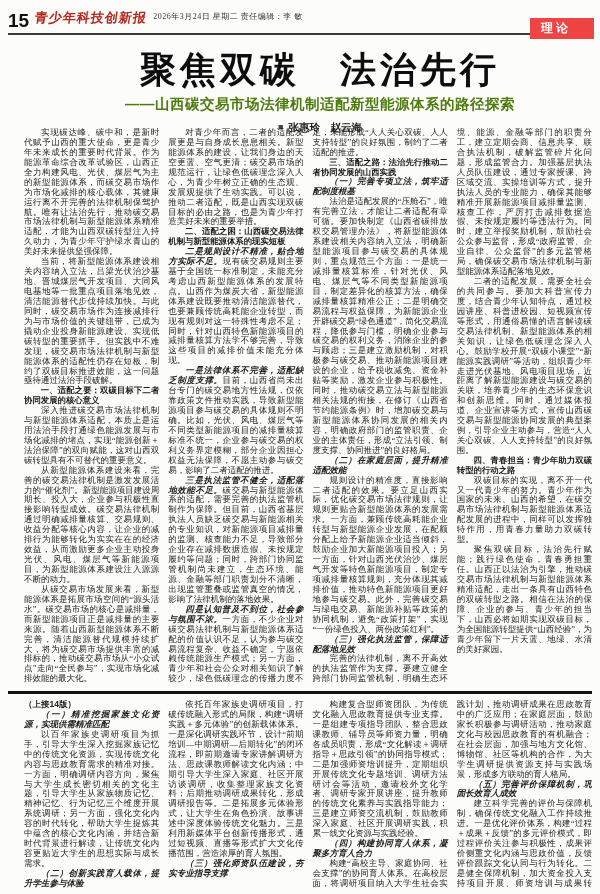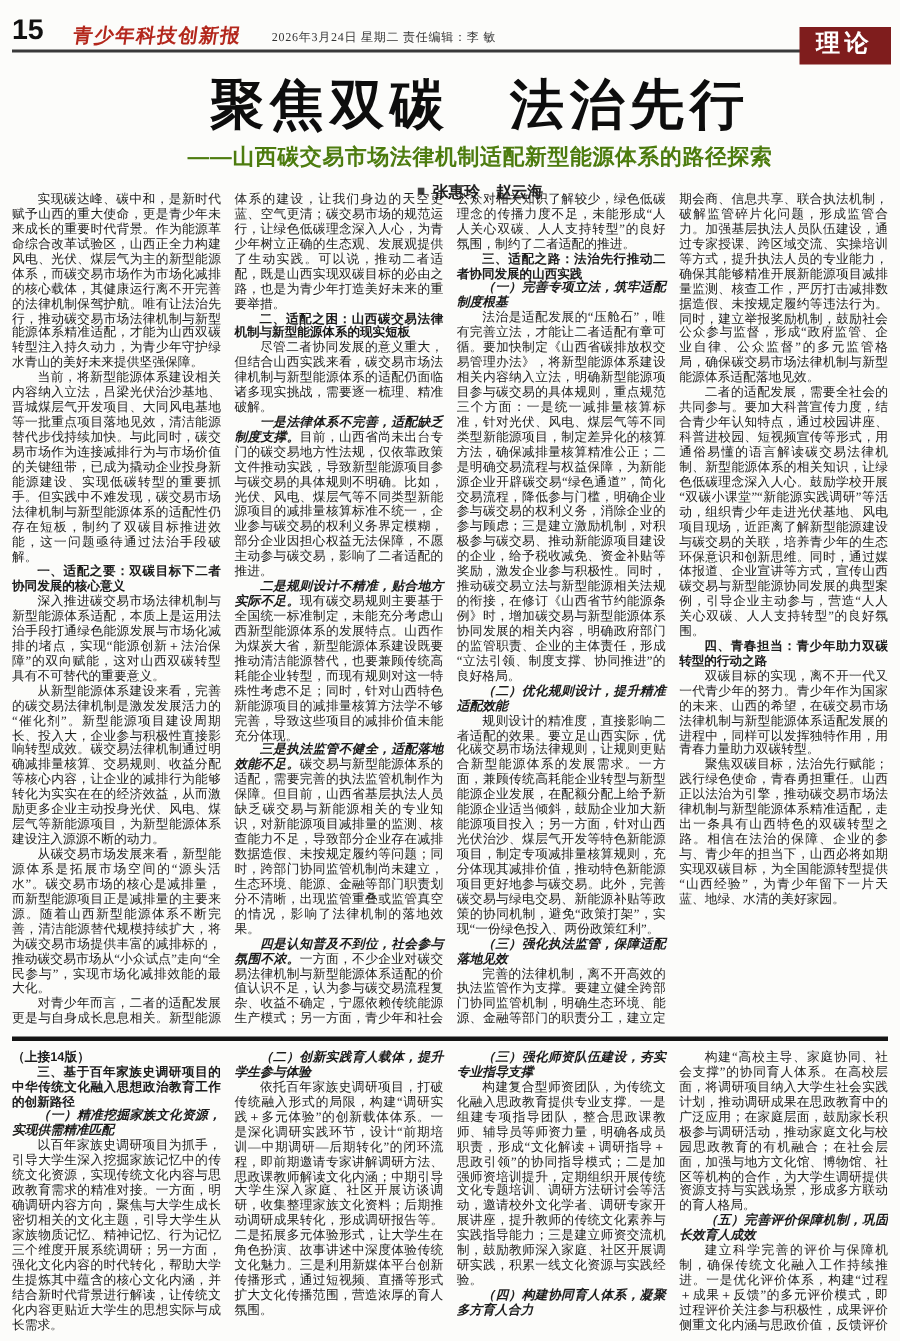--- a/index.html
+++ b/index.html
@@ -6,59 +6,59 @@
   body{
     width:600px;height:894px;overflow:hidden;
     background:#fbfbf8;color:#1b1b1b;
     font-family:"Liberation Serif","DejaVu Serif",serif;
   }
   .page{position:relative;width:600px;height:894px;background:#fcfcfa;}
 
   
   .header-row{
     position:absolute;top:11px;left:8px;right:70px;
-    display:flex;align-items:flex-end;gap:20px;white-space:nowrap;
+    display:flex;align-items:flex-start;gap:6px;white-space:nowrap;
   }
   .pagenum{
     font-family:"Liberation Sans","DejaVu Sans",sans-serif;
     font-size:19px;font-weight:bold;color:#111;line-height:1;
   }
   .masthead{
     font-size:13px;font-weight:bold;color:#b3271c;
     transform:skewX(-8deg);letter-spacing:1px;line-height:1;
   }
   .dateline{font-size:8px;color:#333;letter-spacing:.5px;}
   .header-rule{
     position:absolute;top:33px;left:8px;right:6px;
     border-top:2px solid #3a3a3a;
   }
   .section-badge{
     position:absolute;top:18px;right:6px;
-    background:#7f1d1d;color:#fff;
+    background:#ef4444;color:#fff;
     font-family:"Liberation Sans","DejaVu Sans",sans-serif;
-    font-size:16px;font-weight:bold;letter-spacing:3px;
-    padding:4px 12px 5px 11px;line-height:1;
+    font-size:12px;font-weight:bold;letter-spacing:3px;
+    padding:4px 23px 5px 11px;line-height:1;
   }
 
   
   .title-block{position:absolute;top:50px;left:0;right:0;text-align:center;margin-left:40px;}
   .main-title{
     margin:0;font-size:36px;font-weight:900;letter-spacing:4px;color:#0d0d0d;
     font-family:"Liberation Sans","DejaVu Sans",sans-serif;line-height:1.1;
   }
   .sub-title{
     margin:5px 0 0;font-size:14.5px;font-weight:bold;color:#4d7c0f;
     font-family:"Liberation Sans","DejaVu Sans",sans-serif;letter-spacing:.5px;
   }
   .byline{margin-top:7px;font-size:10.5px;font-weight:bold;color:#222;}
   .byline .marker{color:#444;font-size:9px;vertical-align:1px;margin-right:5px;}
 
   
   .article-body{
-    position:absolute;left:8px;right:8px;
+    position:absolute;left:24px;right:8px;
     column-gap:9px;column-fill:auto;overflow:hidden;
     font-size:8.5px;line-height:1.17;text-align:justify;color:#1c1c1c;
   }
   #article1-body{top:128px;height:558px;column-count:4;}
   #article2-body{top:700px;height:189px;column-count:4;}
   .article-body p{margin:0;}
   .b-p{text-indent:2em;}
   .b-h{
     text-indent:2em;font-weight:bold;
     font-family:"Liberation Sans","DejaVu Sans",sans-serif;font-size:8.4px;
@@ -95,43 +95,41 @@
 
   <div id="article1-body" class="article-body">
       <p class="b-p">实现碳达峰、碳中和，是新时代赋予山西的重大使命，更是青少年未来成长的重要时代背景。作为能源革命综合改革试验区，山西正全力构建风电、光伏、煤层气为主的新型能源体系，而碳交易市场作为市场化减排的核心载体，其健康运行离不开完善的法律机制保驾护航。唯有让法治先行，推动碳交易市场法律机制与新型能源体系精准适配，才能为山西双碳转型注入持久动力，为青少年守护绿水青山的美好未来提供坚强保障。</p>
       <p class="b-p">当前，将新型能源体系建设相关内容纳入立法，吕梁光伏治沙基地、晋城煤层气开发项目、大同风电基地等一批重点项目落地见效，清洁能源替代步伐持续加快。与此同时，碳交易市场作为连接减排行为与市场价值的关键纽带，已成为撬动企业投身新能源建设、实现低碳转型的重要抓手。但实践中不难发现，碳交易市场法律机制与新型能源体系的适配性仍存在短板，制约了双碳目标推进效能，这一问题亟待通过法治手段破解。</p>
       <p class="b-h">一、适配之要：双碳目标下二者协同发展的核心意义</p>
       <p class="b-p">深入推进碳交易市场法律机制与新型能源体系适配，本质上是运用法治手段打通绿色能源发展与市场化减排的堵点，实现“能源创新＋法治保障”的双向赋能，这对山西双碳转型具有不可替代的重要意义。</p>
       <p class="b-p">从新型能源体系建设来看，完善的碳交易法律机制是激发发展活力的“催化剂”。新型能源项目建设周期长、投入大，企业参与积极性直接影响转型成效。碳交易法律机制通过明确减排量核算、交易规则、收益分配等核心内容，让企业的减排行为能够转化为实实在在的经济效益，从而激励更多企业主动投身光伏、风电、煤层气等新能源项目，为新型能源体系建设注入源源不断的动力。</p>
       <p class="b-p">从碳交易市场发展来看，新型能源体系是拓展市场空间的“源头活水”。碳交易市场的核心是减排量，而新型能源项目正是减排量的主要来源。随着山西新型能源体系不断完善，清洁能源替代规模持续扩大，将为碳交易市场提供丰富的减排标的，推动碳交易市场从“小众试点”走向“全民参与”，实现市场化减排效能的最大化。</p>
       <p class="b-p">对青少年而言，二者的适配发展更是与自身成长息息相关。新型能源体系的建设，让我们身边的天空更蓝、空气更清；碳交易市场的规范运行，让绿色低碳理念深入人心，为青少年树立正确的生态观、发展观提供了生动实践。可以说，推动二者适配，既是山西实现双碳目标的必由之路，也是为青少年打造美好未来的重要举措。</p>
       <p class="b-h">二、适配之困：山西碳交易法律机制与新型能源体系的现实短板</p>
-      <p class="b-p">尽管二者协同发展的意义重大，但结合山西实践来看，碳交易市场法律机制与新型能源体系的适配仍面临诸多现实挑战，需要逐一梳理、精准破解。</p>
+      <p class="b-p"><span class="lead">二是规则设计不精准，贴合地方实际不足。</span>现有碳交易规则主要基于全国统一标准制定，未能充分考虑山西新型能源体系的发展特点。山西作为煤炭大省，新型能源体系建设既要推动清洁能源替代，也要兼顾传统高耗能企业转型，而现有规则对这一特殊性考虑不足；同时，针对山西特色新能源项目的减排量核算方法学不够完善，导致这些项目的减排价值未能充分体现。</p>
       <p class="b-p"><span class="lead">一是法律体系不完善，适配缺乏制度支撑。</span>目前，山西省尚未出台专门的碳交易地方性法规，仅依靠政策文件推动实践，导致新型能源项目参与碳交易的具体规则不明确。比如，光伏、风电、煤层气等不同类型新能源项目的减排量核算标准不统一，企业参与碳交易的权利义务界定模糊，部分企业因担心权益无法保障，不愿主动参与碳交易，影响了二者适配的推进。</p>
-      <p class="b-p"><span class="lead">二是规则设计不精准，贴合地方实际不足。</span>现有碳交易规则主要基于全国统一标准制定，未能充分考虑山西新型能源体系的发展特点。山西作为煤炭大省，新型能源体系建设既要推动清洁能源替代，也要兼顾传统高耗能企业转型，而现有规则对这一特殊性考虑不足；同时，针对山西特色新能源项目的减排量核算方法学不够完善，导致这些项目的减排价值未能充分体现。</p>
       <p class="b-p"><span class="lead">三是执法监管不健全，适配落地效能不足。</span>碳交易与新型能源体系的适配，需要完善的执法监管机制作为保障。但目前，山西省基层执法人员缺乏碳交易与新能源相关的专业知识，对新能源项目减排量的监测、核查能力不足，导致部分企业存在减排数据造假、未按规定履约等问题；同时，跨部门协同监管机制尚未建立，生态环境、能源、金融等部门职责划分不清晰，出现监管重叠或监管真空的情况，影响了法律机制的落地效果。</p>
       <p class="b-p"><span class="lead">四是认知普及不到位，社会参与氛围不浓。</span>一方面，不少企业对碳交易法律机制与新型能源体系适配的价值认识不足，认为参与碳交易流程复杂、收益不确定，宁愿依赖传统能源生产模式；另一方面，青少年和社会公众对相关知识了解较少，绿色低碳理念的传播力度不足，未能形成“人人关心双碳、人人支持转型”的良好氛围，制约了二者适配的推进。</p>
       <p class="b-h">三、适配之路：法治先行推动二者协同发展的山西实践</p>
       <p class="b-s">（一）完善专项立法，筑牢适配制度根基</p>
       <p class="b-p">法治是适配发展的“压舱石”，唯有完善立法，才能让二者适配有章可循。要加快制定《山西省碳排放权交易管理办法》，将新型能源体系建设相关内容纳入立法，明确新型能源项目参与碳交易的具体规则，重点规范三个方面：一是统一减排量核算标准，针对光伏、风电、煤层气等不同类型新能源项目，制定差异化的核算方法，确保减排量核算精准公正；二是明确交易流程与权益保障，为新能源企业开辟碳交易“绿色通道”，简化交易流程，降低参与门槛，明确企业参与碳交易的权利义务，消除企业的参与顾虑；三是建立激励机制，对积极参与碳交易、推动新能源项目建设的企业，给予税收减免、资金补贴等奖励，激发企业参与积极性。同时，推动碳交易立法与新型能源相关法规的衔接，在修订《山西省节约能源条例》时，增加碳交易与新型能源体系协同发展的相关内容，明确政府部门的监管职责、企业的主体责任，形成“立法引领、制度支撑、协同推进”的良好格局。</p>
-      <p class="b-s">（二）优化规则设计，提升精准适配效能</p>
+      <p class="b-s">（二）在家庭层面，提升精准适配效能</p>
       <p class="b-p">规则设计的精准度，直接影响二者适配的效果。要立足山西实际，优化碳交易市场法律规则，让规则更贴合新型能源体系的发展需求。一方面，兼顾传统高耗能企业转型与新型能源企业发展，在配额分配上给予新能源企业适当倾斜，鼓励企业加大新能源项目投入；另一方面，针对山西光伏治沙、煤层气开发等特色新能源项目，制定专项减排量核算规则，充分体现其减排价值，推动特色新能源项目更好地参与碳交易。此外，完善碳交易与绿电交易、新能源补贴等政策的协同机制，避免“政策打架”，实现“一份绿色投入、两份政策红利”。</p>
       <p class="b-s">（三）强化执法监管，保障适配落地见效</p>
       <p class="b-p">完善的法律机制，离不开高效的执法监管作为支撑。要建立健全跨部门协同监管机制，明确生态环境、能源、金融等部门的职责分工，建立定期会商、信息共享、联合执法机制，破解监管碎片化问题，形成监管合力。加强基层执法人员队伍建设，通过专家授课、跨区域交流、实操培训等方式，提升执法人员的专业能力，确保其能够精准开展新能源项目减排量监测、核查工作，严厉打击减排数据造假、未按规定履约等违法行为。同时，建立举报奖励机制，鼓励社会公众参与监督，形成“政府监管、企业自律、公众监督”的多元监管格局，确保碳交易市场法律机制与新型能源体系适配落地见效。</p>
       <p class="b-p">二者的适配发展，需要全社会的共同参与。要加大科普宣传力度，结合青少年认知特点，通过校园讲座、科普进校园、短视频宣传等形式，用通俗易懂的语言解读碳交易法律机制、新型能源体系的相关知识，让绿色低碳理念深入人心。鼓励学校开展“双碳小课堂”“新能源实践调研”等活动，组织青少年走进光伏基地、风电项目现场，近距离了解新型能源建设与碳交易的关联，培养青少年的生态环保意识和创新思维。同时，通过媒体报道、企业宣讲等方式，宣传山西碳交易与新型能源协同发展的典型案例，引导企业主动参与，营造“人人关心双碳、人人支持转型”的良好氛围。</p>
       <p class="b-h">四、青春担当：青少年助力双碳转型的行动之路</p>
       <p class="b-p">双碳目标的实现，离不开一代又一代青少年的努力。青少年作为国家的未来、山西的希望，在碳交易市场法律机制与新型能源体系适配发展的进程中，同样可以发挥独特作用，用青春力量助力双碳转型。</p>
       <p class="b-p">聚焦双碳目标，法治先行赋能；践行绿色使命，青春勇担重任。山西正以法治为引擎，推动碳交易市场法律机制与新型能源体系精准适配，走出一条具有山西特色的双碳转型之路。相信在法治的保障、企业的参与、青少年的担当下，山西必将如期实现双碳目标，为全国能源转型提供“山西经验”，为青少年留下一片天蓝、地绿、水清的美好家园。</p>
     </div>
 
   <div class="divider"></div>
 
   <div id="article2-body" class="article-body">
       <p class="b-cont">（上接14版）</p>
-      <p class="b-h">三、基于百年家族史调研项目的中华传统文化融入思想政治教育工作的创新路径</p>
       <p class="b-s">（一）精准挖掘家族文化资源，实现供需精准匹配</p>
       <p class="b-p">以百年家族史调研项目为抓手，引导大学生深入挖掘家族记忆中的传统文化资源，实现传统文化内容与思政教育需求的精准对接。一方面，明确调研内容方向，聚焦与大学生成长密切相关的文化主题，引导大学生从家族物质记忆、精神记忆、行为记忆三个维度开展系统调研；另一方面，强化文化内容的时代转化，帮助大学生提炼其中蕴含的核心文化内涵，并结合新时代背景进行解读，让传统文化内容更贴近大学生的思想实际与成长需求。</p>
       <p class="b-s">（二）创新实践育人载体，提升学生参与体验</p>
       <p class="b-p">依托百年家族史调研项目，打破传统融入形式的局限，构建“调研实践＋多元体验”的创新载体体系。一是深化调研实践环节，设计“前期培训—中期调研—后期转化”的闭环流程，即前期邀请专家讲解调研方法、思政课教师解读文化内涵；中期引导大学生深入家庭、社区开展访谈调研，收集整理家族文化资料；后期推动调研成果转化，形成调研报告等。二是拓展多元体验形式，让大学生在角色扮演、故事讲述中深度体验传统文化魅力。三是利用新媒体平台创新传播形式，通过短视频、直播等形式扩大文化传播范围，营造浓厚的育人氛围。</p>
       <p class="b-s">（三）强化师资队伍建设，夯实专业指导支撑</p>
       <p class="b-p">构建复合型师资团队，为传统文化融入思政教育提供专业支撑。一是组建专项指导团队，整合思政课教师、辅导员等师资力量，明确各成员职责，形成“文化解读＋调研指导＋思政引领”的协同指导模式；二是加强师资培训提升，定期组织开展传统文化专题培训、调研方法研讨会等活动，邀请校外文化学者、调研专家开展讲座，提升教师的传统文化素养与实践指导能力；三是建立师资交流机制，鼓励教师深入家庭、社区开展调研实践，积累一线文化资源与实践经验。</p>
       <p class="b-s">（四）构建协同育人体系，凝聚多方育人合力</p>
       <p class="b-p">构建“高校主导、家庭协同、社会支撑”的协同育人体系。在高校层面，将调研项目纳入大学生社会实践计划，推动调研成果在思政教育中的广泛应用；在家庭层面，鼓励家长积极参与调研活动，推动家庭文化与校园思政教育的有机融合；在社会层面，加强与地方文化馆、博物馆、社区等机构的合作，为大学生调研提供资源支持与实践场景，形成多方联动的育人格局。</p>
       <p class="b-s">（五）完善评价保障机制，巩固长效育人成效</p>
       <p class="b-p">建立科学完善的评价与保障机制，确保传统文化融入工作持续推进。一是优化评价体系，构建“过程＋成果＋反馈”的多元评价模式，即过程评价关注参与积极性，成果评价侧重文化内涵与思政价值，反馈评价跟踪文化认同与行为转化。二是健全保障机制，加大资金投入支持项目开展、师资培训与成果转化；建立家族文化资源数据库，整合调研成果实现长期复用；将融入工作纳入高校育人考核，激发工作积极性，确保落实到位。</p>

